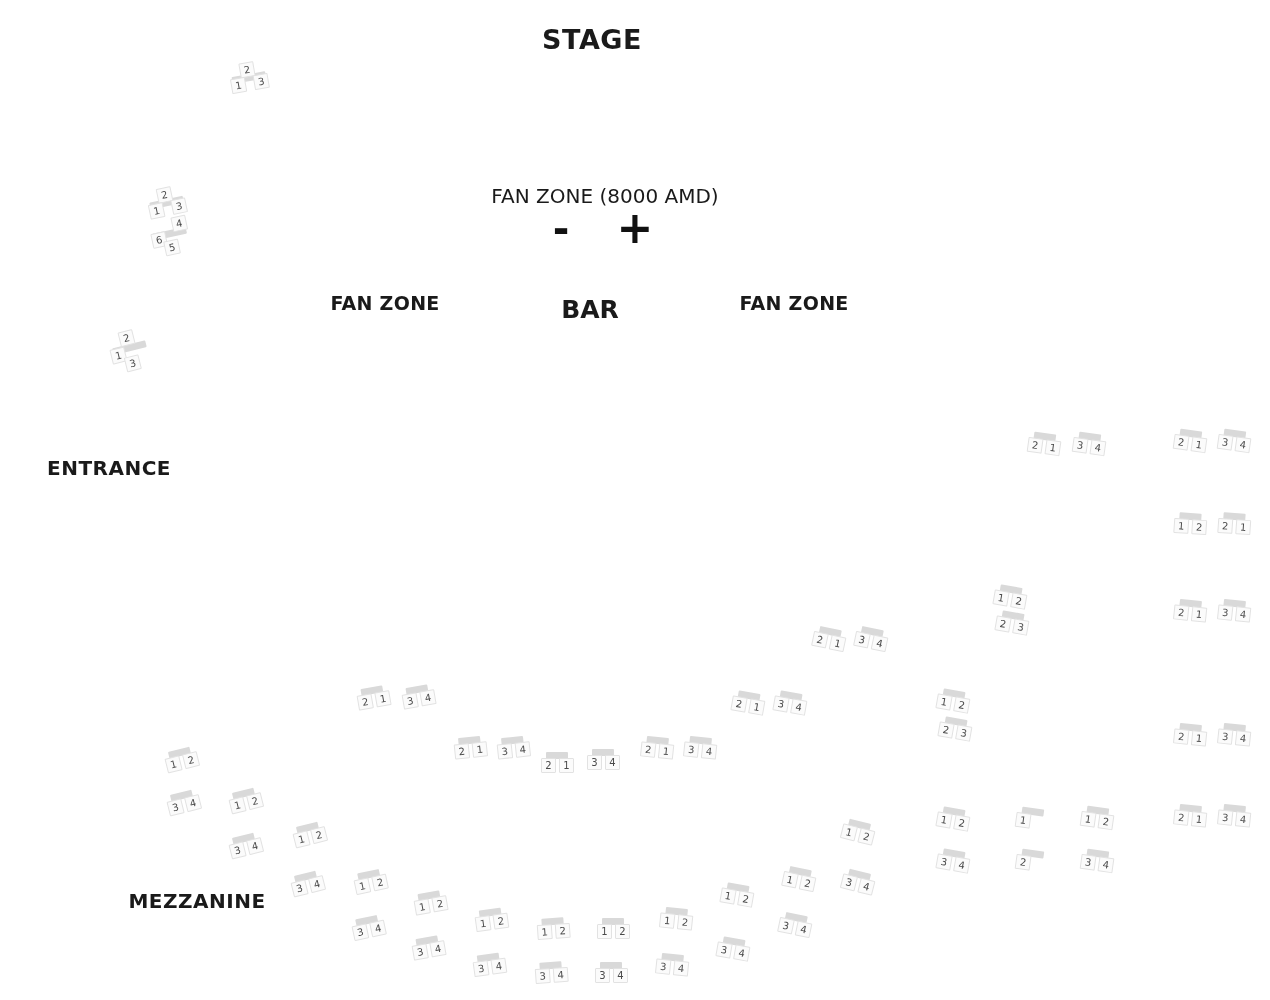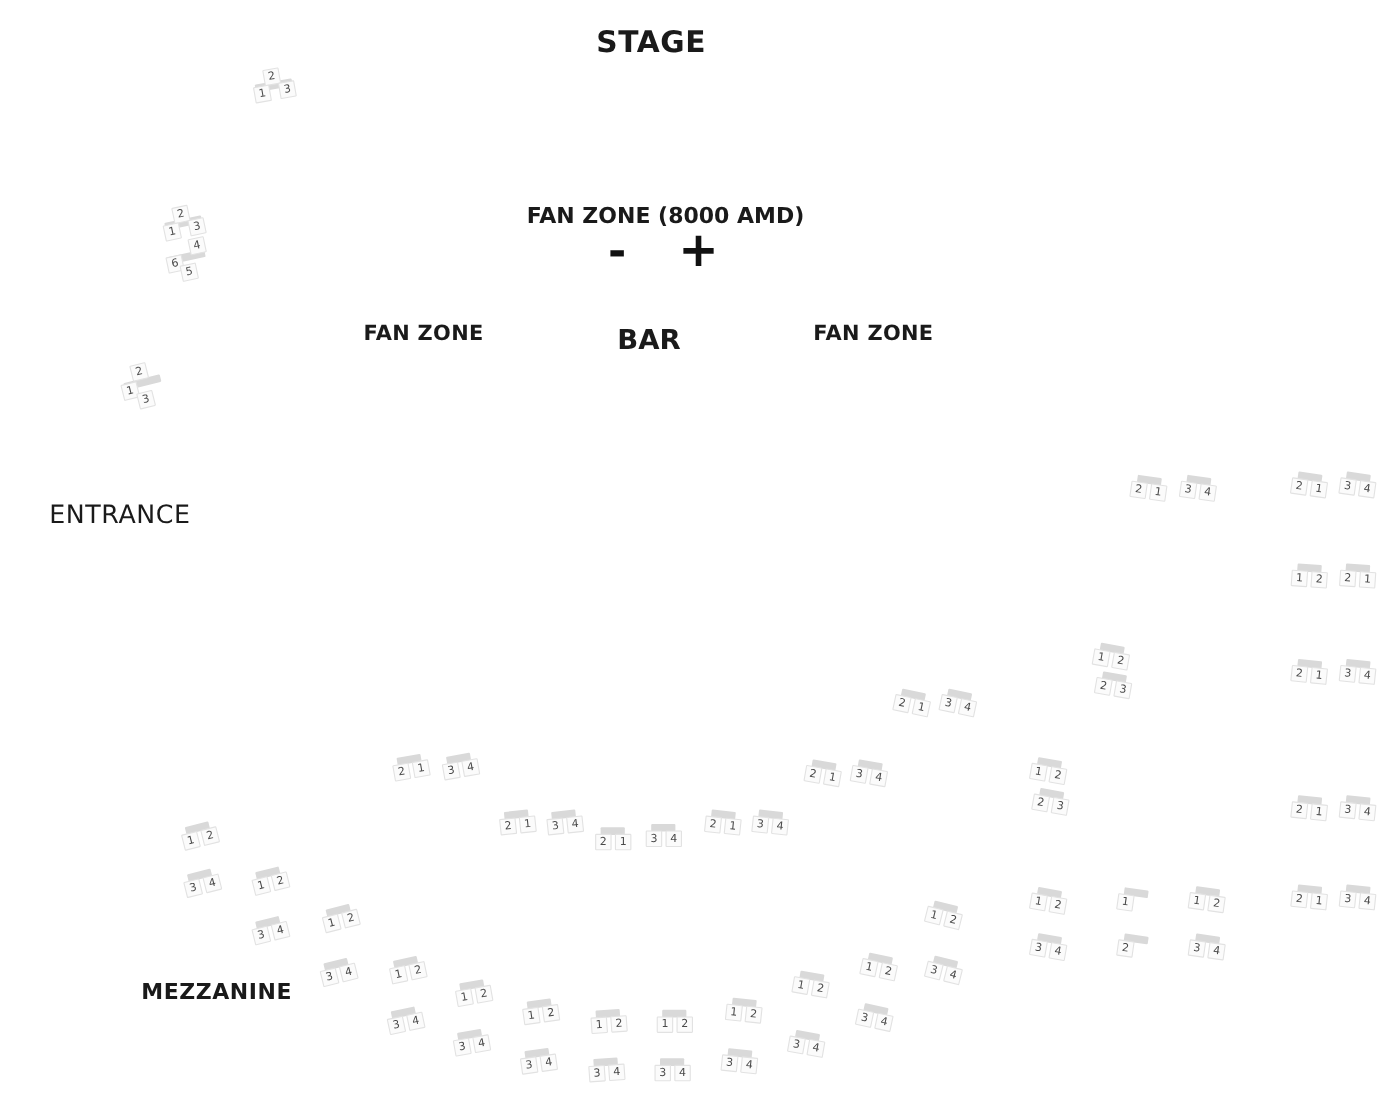--- a/index.html
+++ b/index.html
@@ -29,30 +29,30 @@
     font-size: 27px;
     font-weight: bold;
     letter-spacing: 0.5px;
   }
   .label-bar {
     font-size: 25px;
     font-weight: bold;
   }
   .label-fanzone-price {
     font-size: 20px;
-    font-weight: bold;
+    font-weight: normal;
   }
   .label-fanzone {
     font-size: 19px;
     font-weight: bold;
     letter-spacing: 0.3px;
   }
   .label-entrance {
-    font-size: 23px;
-    font-weight: normal;
+    font-size: 20px;
+    font-weight: bold;
     letter-spacing: 0.5px;
   }
   .label-mezzanine {
     font-size: 20px;
     font-weight: bold;
     letter-spacing: 0.5px;
   }
   .zoom-control {
     position: absolute;
     font-family: "DejaVu Sans", sans-serif;

